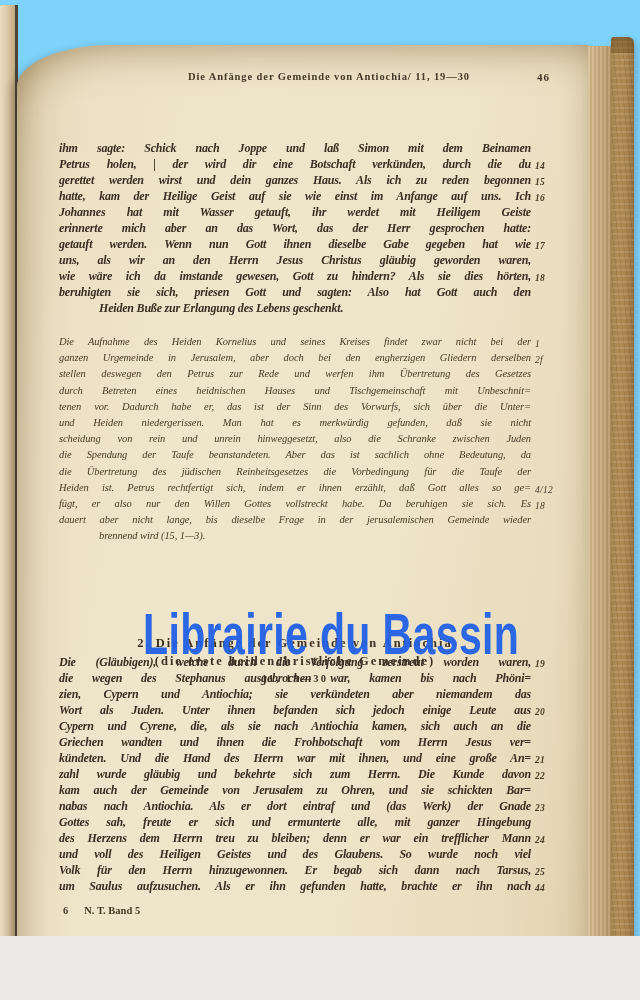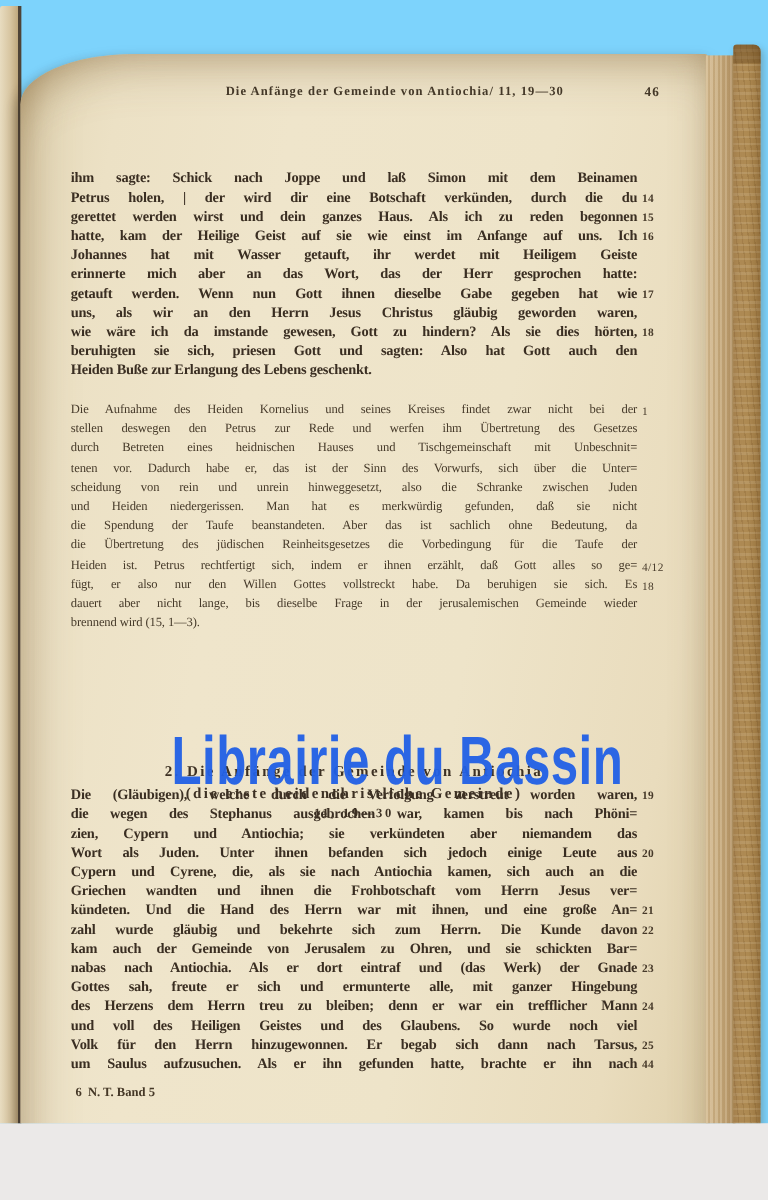--- a/index.html
+++ b/index.html
@@ -46,40 +46,40 @@
   .page-inner{position:absolute;inset:0;color:#3f3327;}
 
   .running-header{position:absolute;left:42px;top:26px;width:505px;height:16px;}
   .header-title{position:absolute;left:50px;width:440px;text-align:center;
     font-size:10.5px;font-weight:bold;letter-spacing:0.9px;color:#443828;}
   .header-page-num{position:absolute;left:478px;width:34px;font-size:11px;font-weight:bold;
     letter-spacing:1px;color:#443828;}
 
   .text-block{position:absolute;left:42px;top:0;width:510px;}
   .para{position:absolute;left:0;width:510px;}
-  .line{position:relative;padding-right:38px;box-sizing:border-box;overflow:hidden;}
+  .line{position:relative;padding-right:38px;box-sizing:border-box;overflow:hidden;font-style:italic;}
   .line-text{display:block;text-align:justify;text-align-last:justify;}
-  .line.last .line-text{text-align-last:left;}
+  .line.last .line-text{text-align-last:left;margin-left:40px;}
   .verse-num{position:absolute;left:476px;top:2px;width:34px;font-size:9.5px;
     letter-spacing:.3px;color:#473a2a;text-align:left;}
 
   .bible .line{height:16px;line-height:16.1px;font-size:12px;font-weight:bold;letter-spacing:-0.2px;color:#3a2e22;}
   .commentary .line{height:16.2px;line-height:16.2px;font-size:10.5px;font-weight:normal;letter-spacing:-0.1px;color:#463a2a;}
 
   .para1{top:95px;}
   .para2{top:289px;}
   .para3{top:609px;}
 
   .section-heading{position:absolute;left:42px;top:548px;width:472px;text-align:center;color:#3d3124;margin-top:42px;}
   .h-line1{font-size:12.5px;font-weight:bold;letter-spacing:2px;line-height:17px;}
   .h-line2{font-size:12.5px;font-weight:bold;letter-spacing:2px;line-height:18px;}
   .h-line3{font-size:10.5px;font-weight:bold;letter-spacing:2.2px;line-height:18px;}
 
   .footer-signature{position:absolute;left:46px;top:860px;font-size:10.5px;font-weight:bold;color:#453827;}
-  .footer-label{margin-left:5px;}
+  .footer-label{margin-left:16px;}
 
   .watermark{position:absolute;left:143px;top:601px;
     font-family:"Liberation Sans","DejaVu Sans",sans-serif;
     font-size:57px;font-weight:700;letter-spacing:0.5px;white-space:nowrap;
     color:#2160e6;opacity:.95;
     transform:scaleX(0.72);transform-origin:0 0;}
 </style>
 </head>
 <body>
 
@@ -137,33 +137,37 @@
             <div class="line last">
               <span class="line-text">Heiden Buße zur Erlangung des Lebens geschenkt.</span>
             </div>
           </div>
           <div class="para para2 commentary">
             <div class="line">
               <span class="line-text">Die Aufnahme des Heiden Kornelius und seines Kreises findet zwar nicht bei der</span>
               <span class="verse-num">1</span>
             </div>
             <div class="line">
+              <span class="line-text">ganzen Urgemeinde in Jerusalem, aber doch bei den engherzigen Gliedern derselben</span>
+              <span class="verse-num">2f</span>
+            </div>
+            <div class="line">
               <span class="line-text">stellen deswegen den Petrus zur Rede und werfen ihm Übertretung des Gesetzes</span>
             </div>
             <div class="line">
               <span class="line-text">durch Betreten eines heidnischen Hauses und Tischgemeinschaft mit Unbeschnit=</span>
             </div>
             <div class="line">
               <span class="line-text">tenen vor. Dadurch habe er, das ist der Sinn des Vorwurfs, sich über die Unter=</span>
             </div>
             <div class="line">
+              <span class="line-text">und Heiden niedergerissen. Man hat es merkwürdig gefunden, daß sie nicht</span>
+            </div>
+            <div class="line">
               <span class="line-text">scheidung von rein und unrein hinweggesetzt, also die Schranke zwischen Juden</span>
-            </div>
-            <div class="line">
-              <span class="line-text">und Heiden niedergerissen. Man hat es merkwürdig gefunden, daß sie nicht</span>
             </div>
             <div class="line">
               <span class="line-text">die Spendung der Taufe beanstandeten. Aber das ist sachlich ohne Bedeutung, da</span>
             </div>
             <div class="line">
               <span class="line-text">die Übertretung des jüdischen Reinheitsgesetzes die Vorbedingung für die Taufe der</span>
             </div>
             <div class="line">
               <span class="line-text">Heiden ist. Petrus rechtfertigt sich, indem er ihnen erzählt, daß Gott alles so ge=</span>
               <span class="verse-num">4/12</span>

